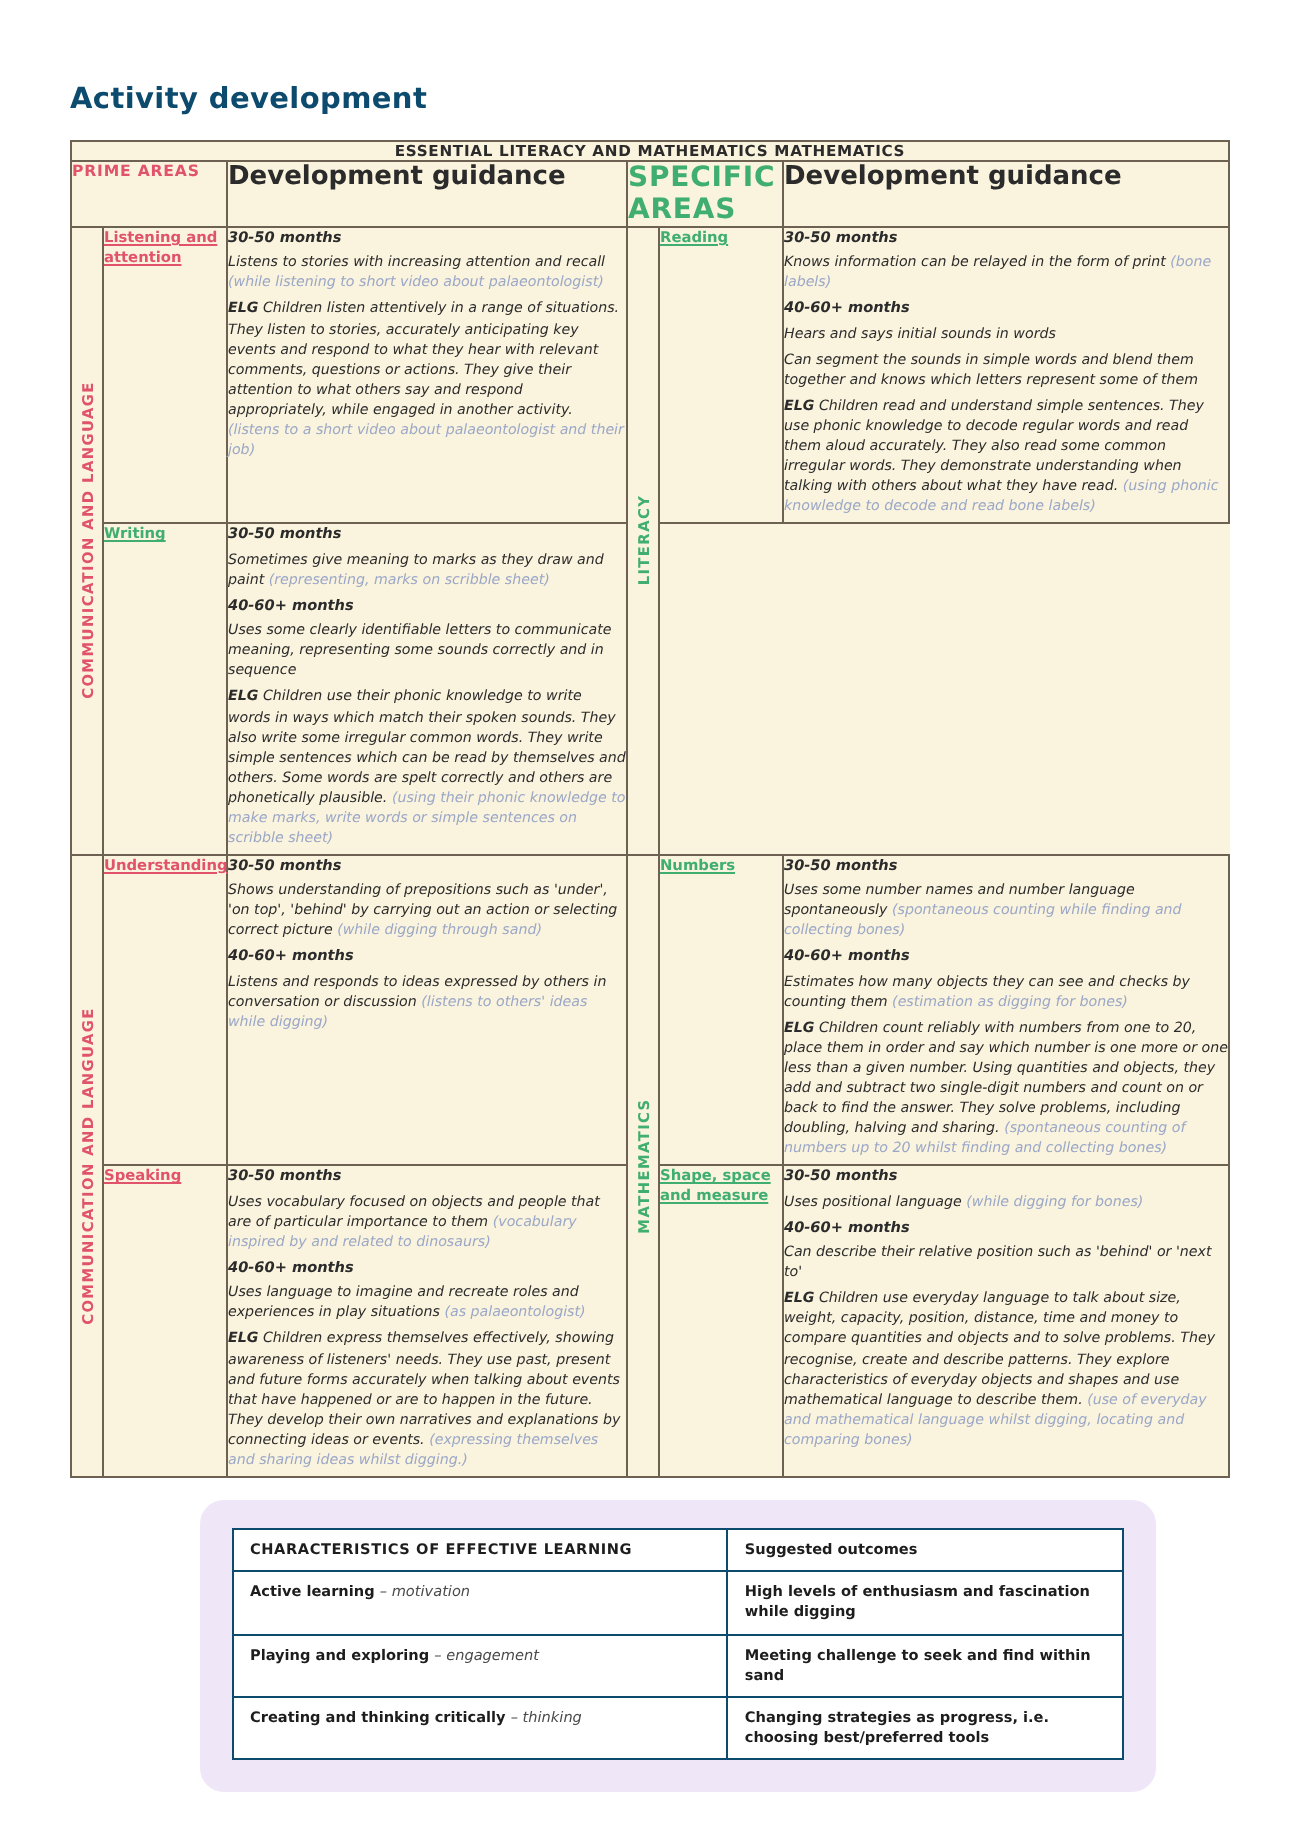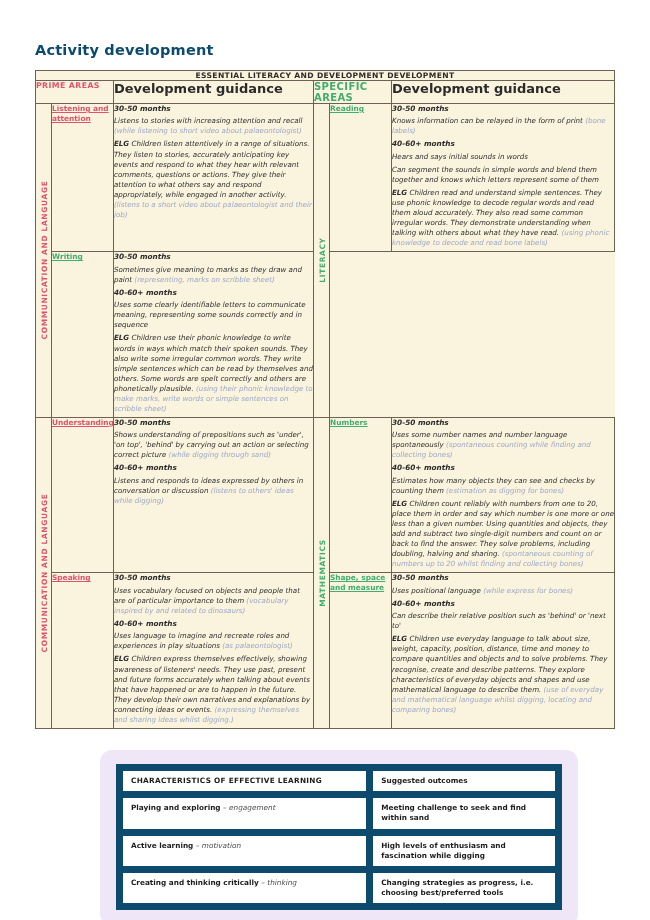--- a/index.html
+++ b/index.html
@@ -48,21 +48,21 @@
   }
 
   .hdr-prime {
     font-size: 7.8px;
     font-weight: bold;
     color: #e0536b;
     letter-spacing: 0.4px;
     padding: 4px 4px 3px 5px;
   }
   .hdr-specific {
-    font-size: 10px;
+    font-size: 14px;
     font-weight: bold;
     color: #3fae6e;
     letter-spacing: 0.4px;
     padding: 4px 4px 3px 5px;
   }
   .hdr-guidance {
     font-size: 13px;
     font-weight: bold;
     color: #2b2b2b;
     padding: 4px 4px 3px 5px;
@@ -132,21 +132,21 @@
     padding: 14px 16px 16px 16px;
     box-sizing: border-box;
   }
   table.chars {
     border-collapse: collapse;
     width: 100%;
     table-layout: fixed;
     background: #ffffff;
   }
   table.chars td {
-    border: 7px solid #0c4a6e;
+    border: 1px solid #0c4a6e;
     background: #ffffff;
     padding: 5px 7px 5px 8px;
     font-size: 7.3px;
     font-weight: bold;
     color: #1d1d1d;
     line-height: 1.4;
     vertical-align: top;
   }
   table.chars td.col1 { width: 52%; }
   .light { font-weight: normal; font-style: italic; color: #4a4a4a; }
@@ -162,21 +162,21 @@
     <colgroup>
       <col style="width:16px">
         <col style="width:62px">
         <col style="width:200px">
       <col style="width:16px">
         <col style="width:62px">
         <col>
     </colgroup>
     <tbody>
       <tr>
-        <td class="banner" colspan="6">ESSENTIAL LITERACY AND DEVELOPMENT DEVELOPMENT</td>
+        <td class="banner" colspan="6">ESSENTIAL LITERACY AND MATHEMATICS MATHEMATICS</td>
       </tr>
       <tr>
         <td class="hdr-prime" colspan="2">PRIME AREAS</td>
         <td class="hdr-guidance">Development guidance</td>
         <td class="hdr-specific" colspan="2">SPECIFIC AREAS</td>
         <td class="hdr-guidance">Development guidance</td>
       </tr>
 
       <tr>
         <td class="spine spine-comm" rowspan="3">
@@ -255,45 +255,45 @@
             <td class="guide">
               <div class="age">30-50 months</div>
               <p><span>Uses vocabulary focused on objects and people that are of particular importance to them </span><span class="note">(vocabulary inspired by and related to dinosaurs)</span></p>
               <div class="age">40-60+ months</div>
               <p><span>Uses language to imagine and recreate roles and experiences in play situations </span><span class="note">(as palaeontologist)</span></p>
               <p><span class="elg">ELG</span><span> Children express themselves effectively, showing awareness of listeners' needs. They use past, present and future forms accurately when talking about events that have happened or are to happen in the future. They develop their own narratives and explanations by connecting ideas or events. </span><span class="note">(expressing themselves and sharing ideas whilst digging.)</span></p>
             </td>
             <td class="aspect aspect-spec">Shape, space and measure</td>
             <td class="guide">
               <div class="age">30-50 months</div>
-              <p><span>Uses positional language </span><span class="note">(while express for bones)</span></p>
+              <p><span>Uses positional language </span><span class="note">(while digging for bones)</span></p>
               <div class="age">40-60+ months</div>
               <p><span>Can describe their relative position such as 'behind' or 'next to'</span></p>
               <p><span class="elg">ELG</span><span> Children use everyday language to talk about size, weight, capacity, position, distance, time and money to compare quantities and objects and to solve problems. They recognise, create and describe patterns. They explore characteristics of everyday objects and shapes and use mathematical language to describe them. </span><span class="note">(use of everyday and mathematical language whilst digging, locating and comparing bones)</span></p>
             </td>
           </tr>
         </tbody>
       </table>
     </div>
   </div>
 
 <div id="char-panel">
   <table class="chars">
     <tbody>
       <tr>
         <td class="col1 caps">CHARACTERISTICS OF EFFECTIVE LEARNING</td>
         <td>Suggested outcomes</td>
       </tr>
       <tr>
+        <td class="col1"><span>Active learning</span> <span class="light">– <span>motivation</span></span></td>
+        <td>High levels of enthusiasm and fascination while digging</td>
+      </tr>
+      <tr>
         <td class="col1"><span>Playing and exploring</span> <span class="light">– <span>engagement</span></span></td>
         <td>Meeting challenge to seek and find within sand</td>
-      </tr>
-      <tr>
-        <td class="col1"><span>Active learning</span> <span class="light">– <span>motivation</span></span></td>
-        <td>High levels of enthusiasm and fascination while digging</td>
       </tr>
       <tr>
         <td class="col1"><span>Creating and thinking critically</span> <span class="light">– <span>thinking</span></span></td>
         <td>Changing strategies as progress, i.e. choosing best/preferred tools</td>
       </tr>
     </tbody>
   </table>
 </div>
 
 </body></html>

